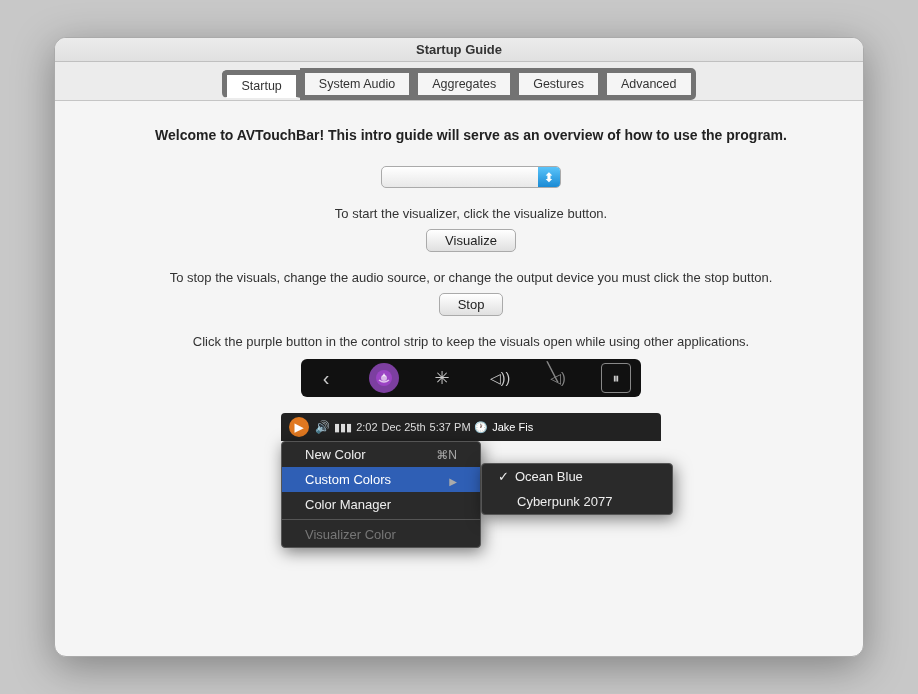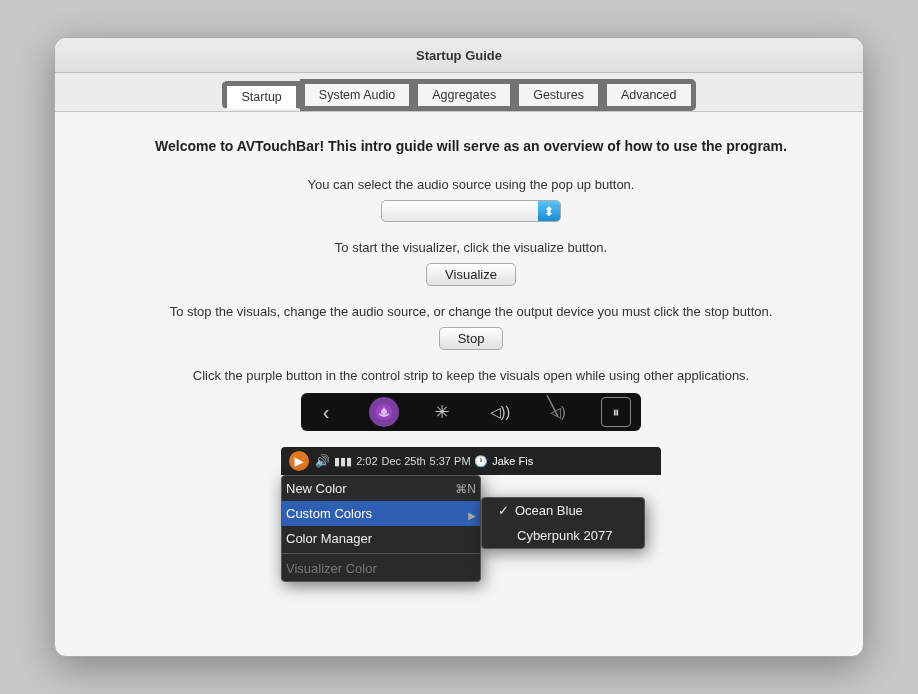--- a/index.html
+++ b/index.html
@@ -18,21 +18,21 @@
       border: 1px solid #aaa;
       width: 810px;
       min-height: 620px;
       box-shadow: 0 10px 40px rgba(0,0,0,0.35);
       overflow: hidden;
       position: relative;
     }
     .title-bar {
       background: linear-gradient(to bottom, #ececec, #e0e0e0);
       border-bottom: 1px solid #c0c0c0;
-      height: 35px;
+      height: 24px;
       display: flex;
       align-items: center;
       justify-content: center;
       position: relative;
     }
     .title-bar-title {
       font-size: 13px;
       font-weight: 600;
       color: #333;
     }
@@ -221,21 +221,21 @@
       border: 1px solid #555;
       border-radius: 4px;
       width: 200px;
       position: absolute;
       top: 28px;
       left: 0;
       z-index: 10;
       box-shadow: 2px 4px 16px rgba(0,0,0,0.5);
     }
     .menu-item {
-      padding: 5px 4px;
+      padding: 5px 23px;
       font-size: 13px;
       color: #eee;
       cursor: pointer;
       display: flex;
       align-items: flex-end;
       justify-content: space-between;
       white-space: nowrap;
     }
     .menu-item:hover, .menu-item.selected {
       background: #2f5fb5;
@@ -254,21 +254,21 @@
       color: #aaa;
     }
     
     .submenu {
       position: absolute;
       left: 200px;
       top: 50px;
       background: #2a2a2a;
       border: 1px solid #555;
       border-radius: 4px;
-      width: 164px;
+      width: 192px;
       box-shadow: 2px 4px 16px rgba(0,0,0,0.5);
       z-index: 11;
     }
     .submenu-item {
       padding: 5px 16px;
       font-size: 13px;
       color: #eee;
       cursor: pointer;
       display: flex;
       align-items: center;
@@ -304,21 +304,20 @@
     <div class="tab">System Audio</div>
     <div class="tab">Aggregates</div>
     <div class="tab">Gestures</div>
     <div class="tab">Advanced</div>
   </div>
 
   <div class="content">
 
     <div class="welcome-text">Welcome to AVTouchBar! This intro guide will serve as an overview of how to use the program.</div>
 
-    <div class="instruction-text">You can select the audio source using the pop up button.</div>
 
     <div class="popup-button">
       <div class="popup-button-arrow">
         <span style="font-size:13px; line-height:1">⬍</span>
       </div>
     </div>
 
     <div class="instruction-text">To start the visualizer, click the visualize button.</div>
 
     <button class="visualize-btn">Visualize</button>

